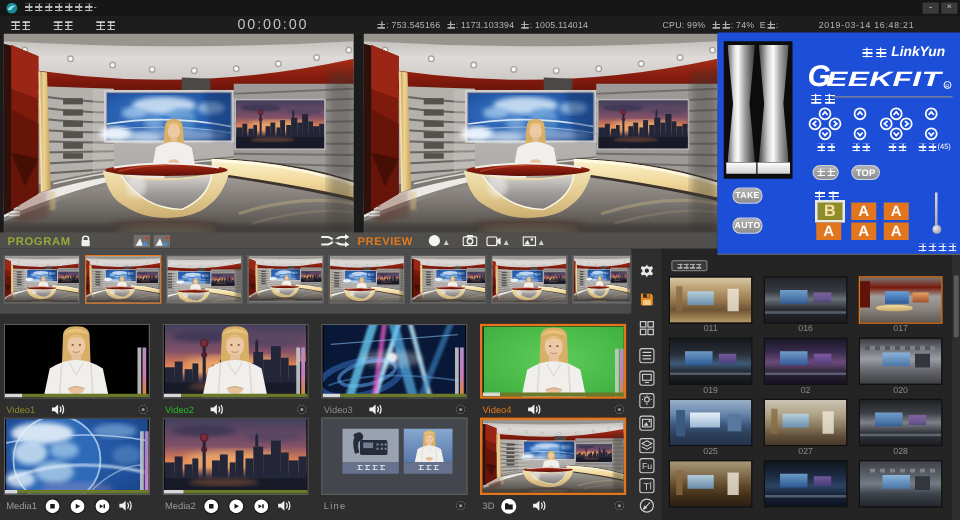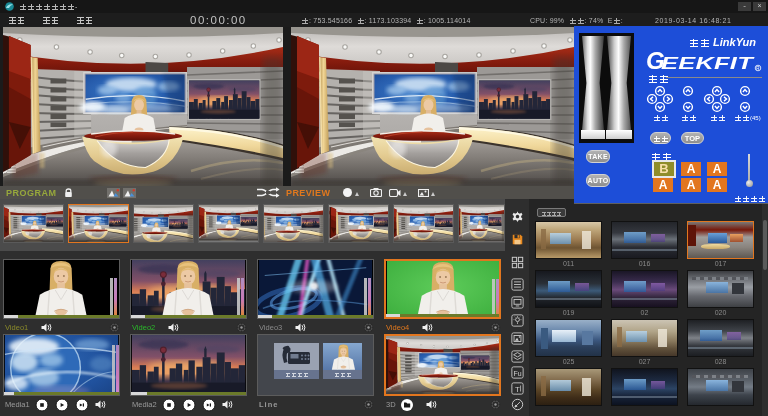--- a/index.html
+++ b/index.html
@@ -741,21 +741,21 @@
 <div style="position:absolute;left:16px;top:35px;width:45px;height:9px;background:#67738e;color:#d8dce4;font-size:5px;text-align:center;line-height:9px"><i class="zc z6" style="width:4px;height:4px"></i><i class="zc z6" style="width:4px;height:4px"></i><i class="zc z6" style="width:4px;height:4px"></i><i class="zc z6" style="width:4px;height:4px"></i></div>
 <div style="position:absolute;left:65px;top:8px;width:39px;height:27px;background:linear-gradient(#86a8d0,#5878a8)">
             <svg width="39" height="27" viewBox="0 0 39 27" style="display:block">
               <g transform="translate(-4.5,1) scale(0.43)">
                 <use href="#lady"></use>
               </g>
             </svg>
           </div>
 <div style="position:absolute;left:65px;top:35px;width:39px;height:9px;background:#67738e;color:#d8dce4;font-size:5px;text-align:center;line-height:9px"><i class="zc z6" style="width:4px;height:4px"></i><i class="zc z6" style="width:4px;height:4px"></i><i class="zc z6" style="width:4px;height:4px"></i></div>
 </div>
-<div class="vlab" style="top:64px;color:#9a9a9a;font-weight:bold;letter-spacing:1px">Line<svg style="position:absolute;left:104px;top:1px" width="11" height="11" viewBox="0 0 11 11">
+<div class="vlab" style="top:64px;color:#9a9a9a;font-weight:normal;letter-spacing:1px">Line<svg style="position:absolute;left:104px;top:1px" width="11" height="11" viewBox="0 0 11 11">
             <g fill="#2a2a2a" stroke="#888" stroke-width=".5">
               <circle cx="5.5" cy="5.5" r="3.6"></circle>
             </g>
             <g stroke="#2a2a2a" stroke-width="1.6">
               <path d="M5.5,0.5 V2 M5.5,9 V10.5 M0.5,5.5 H2 M9,5.5 H10.5 M2,2 L3,3 M8,8 L9,9 M9,2 L8,3 M3,8 L2,9"></path>
             </g>
             <circle cx="5.5" cy="5.5" r="1.2" fill="#999"></circle>
           </svg></div>
 </div>
       <div class="vpan" style="left:384px;top:135px">

